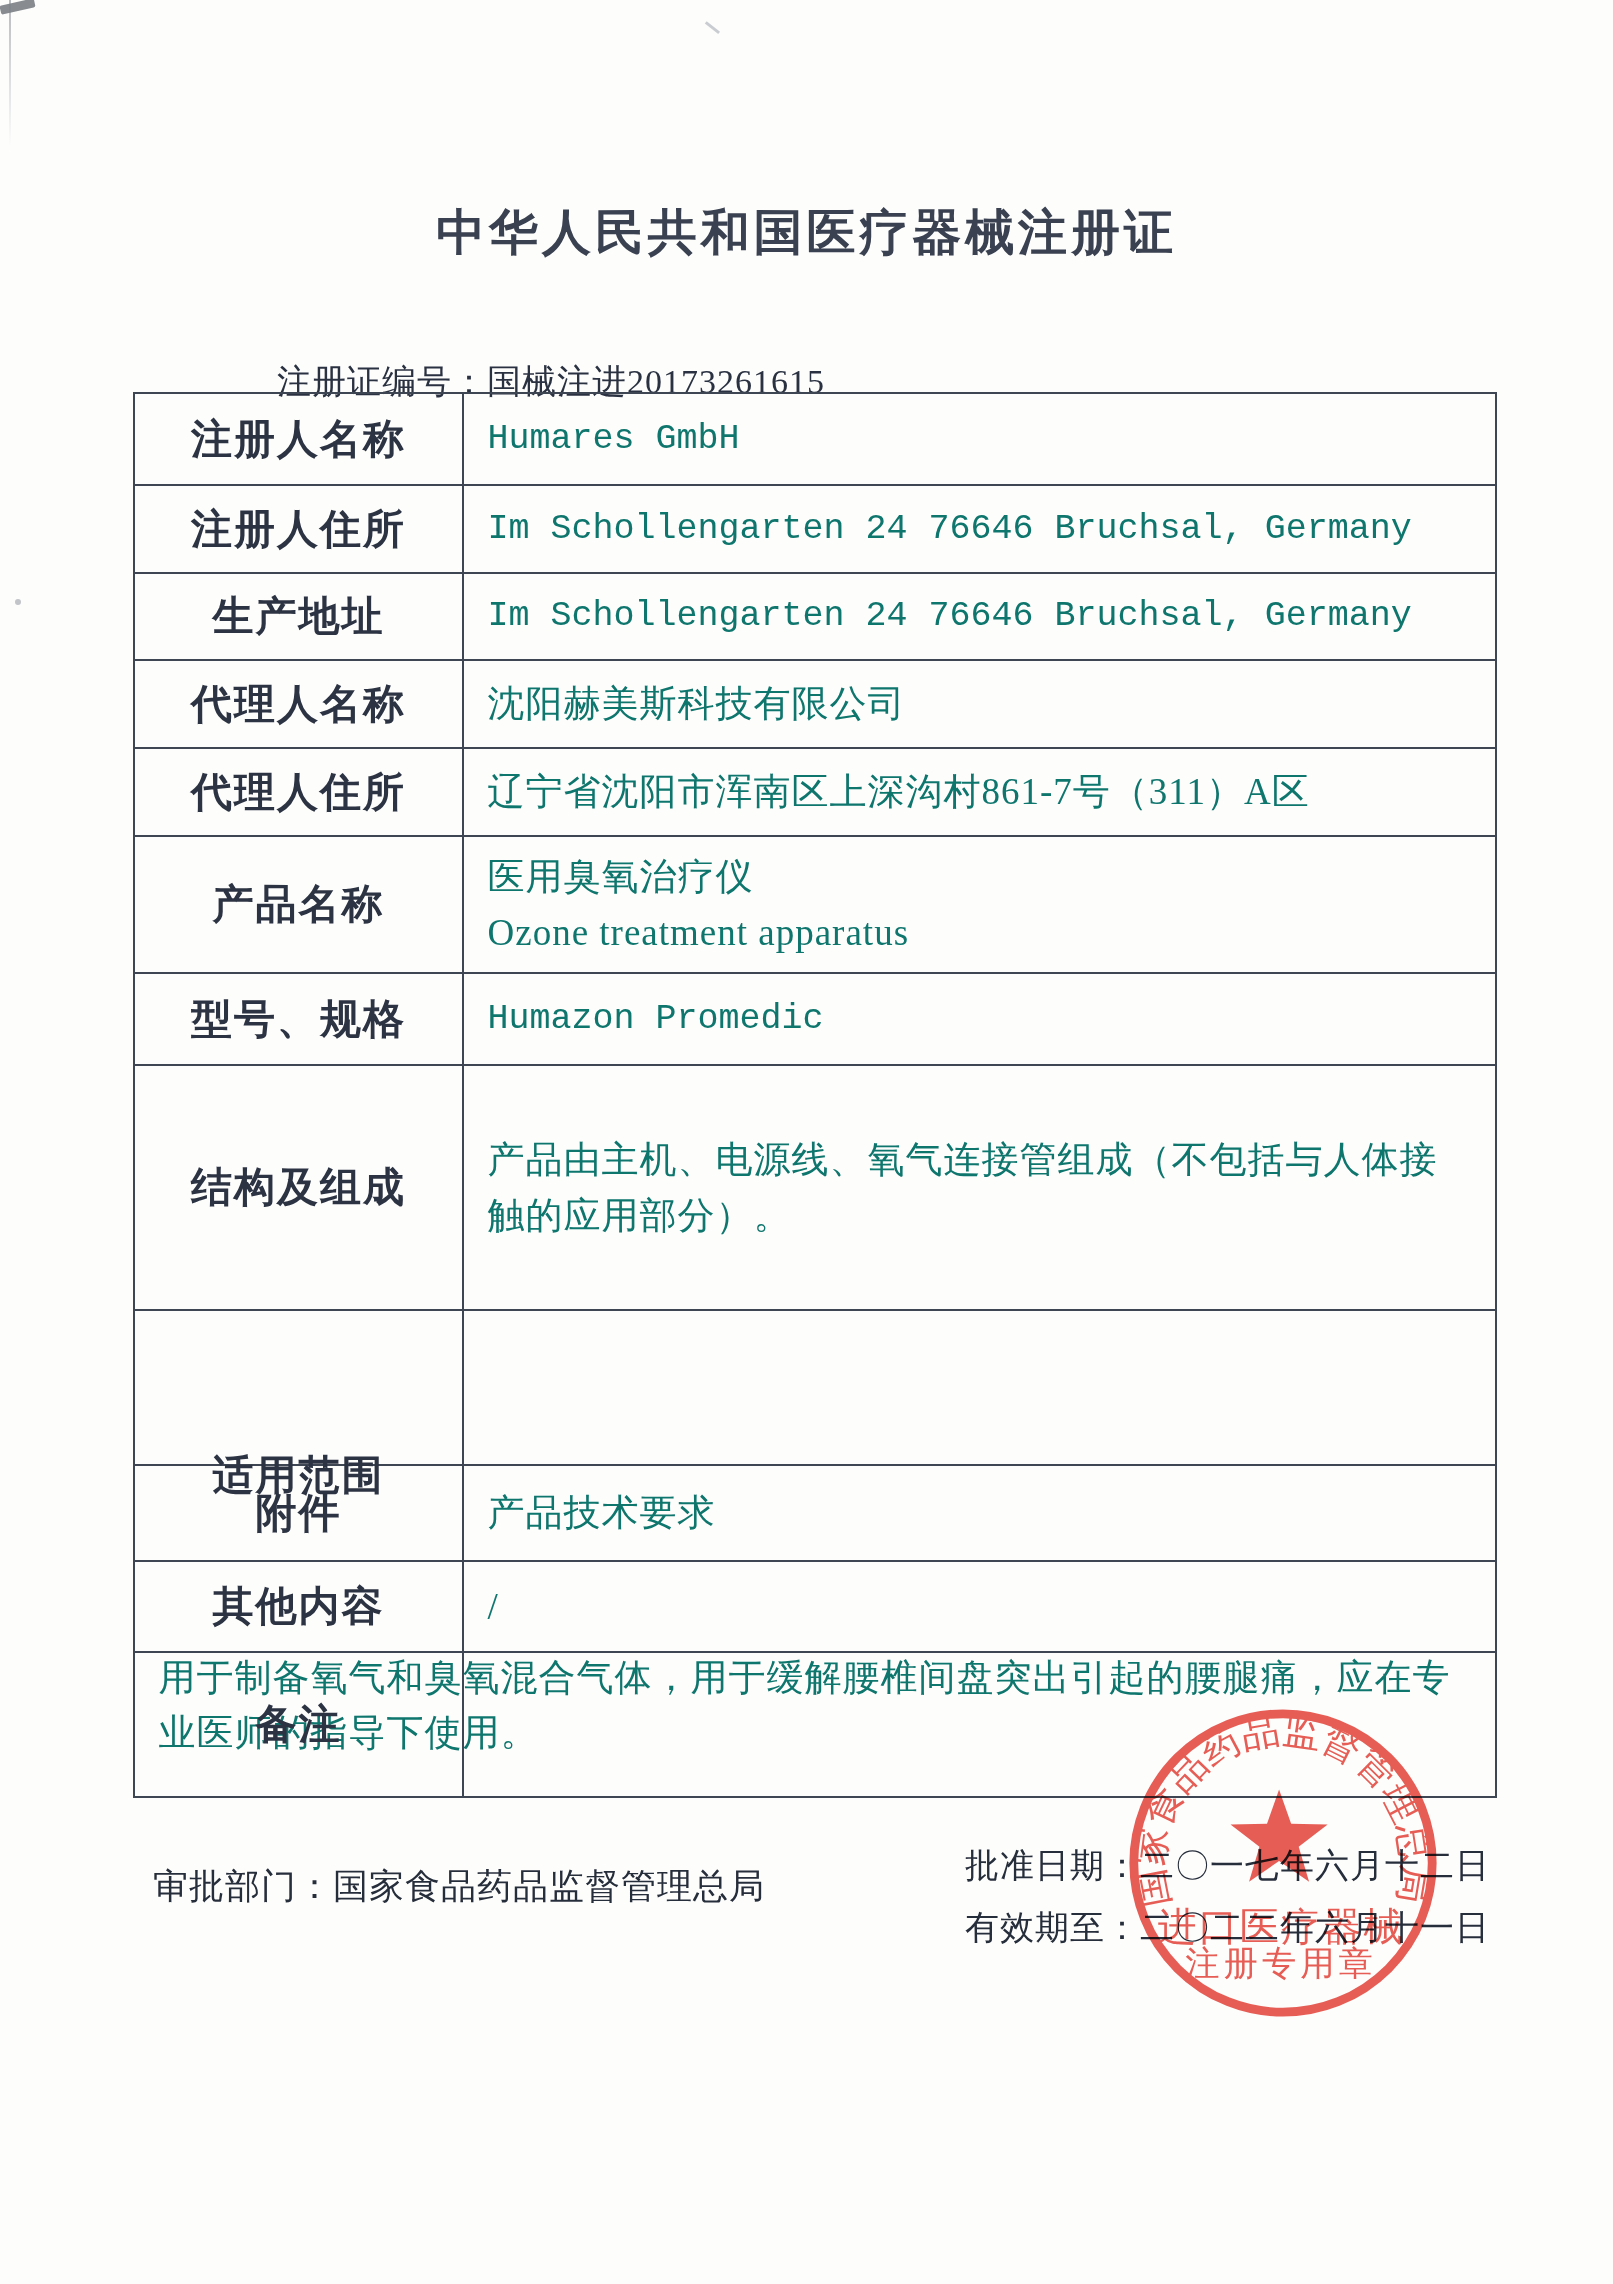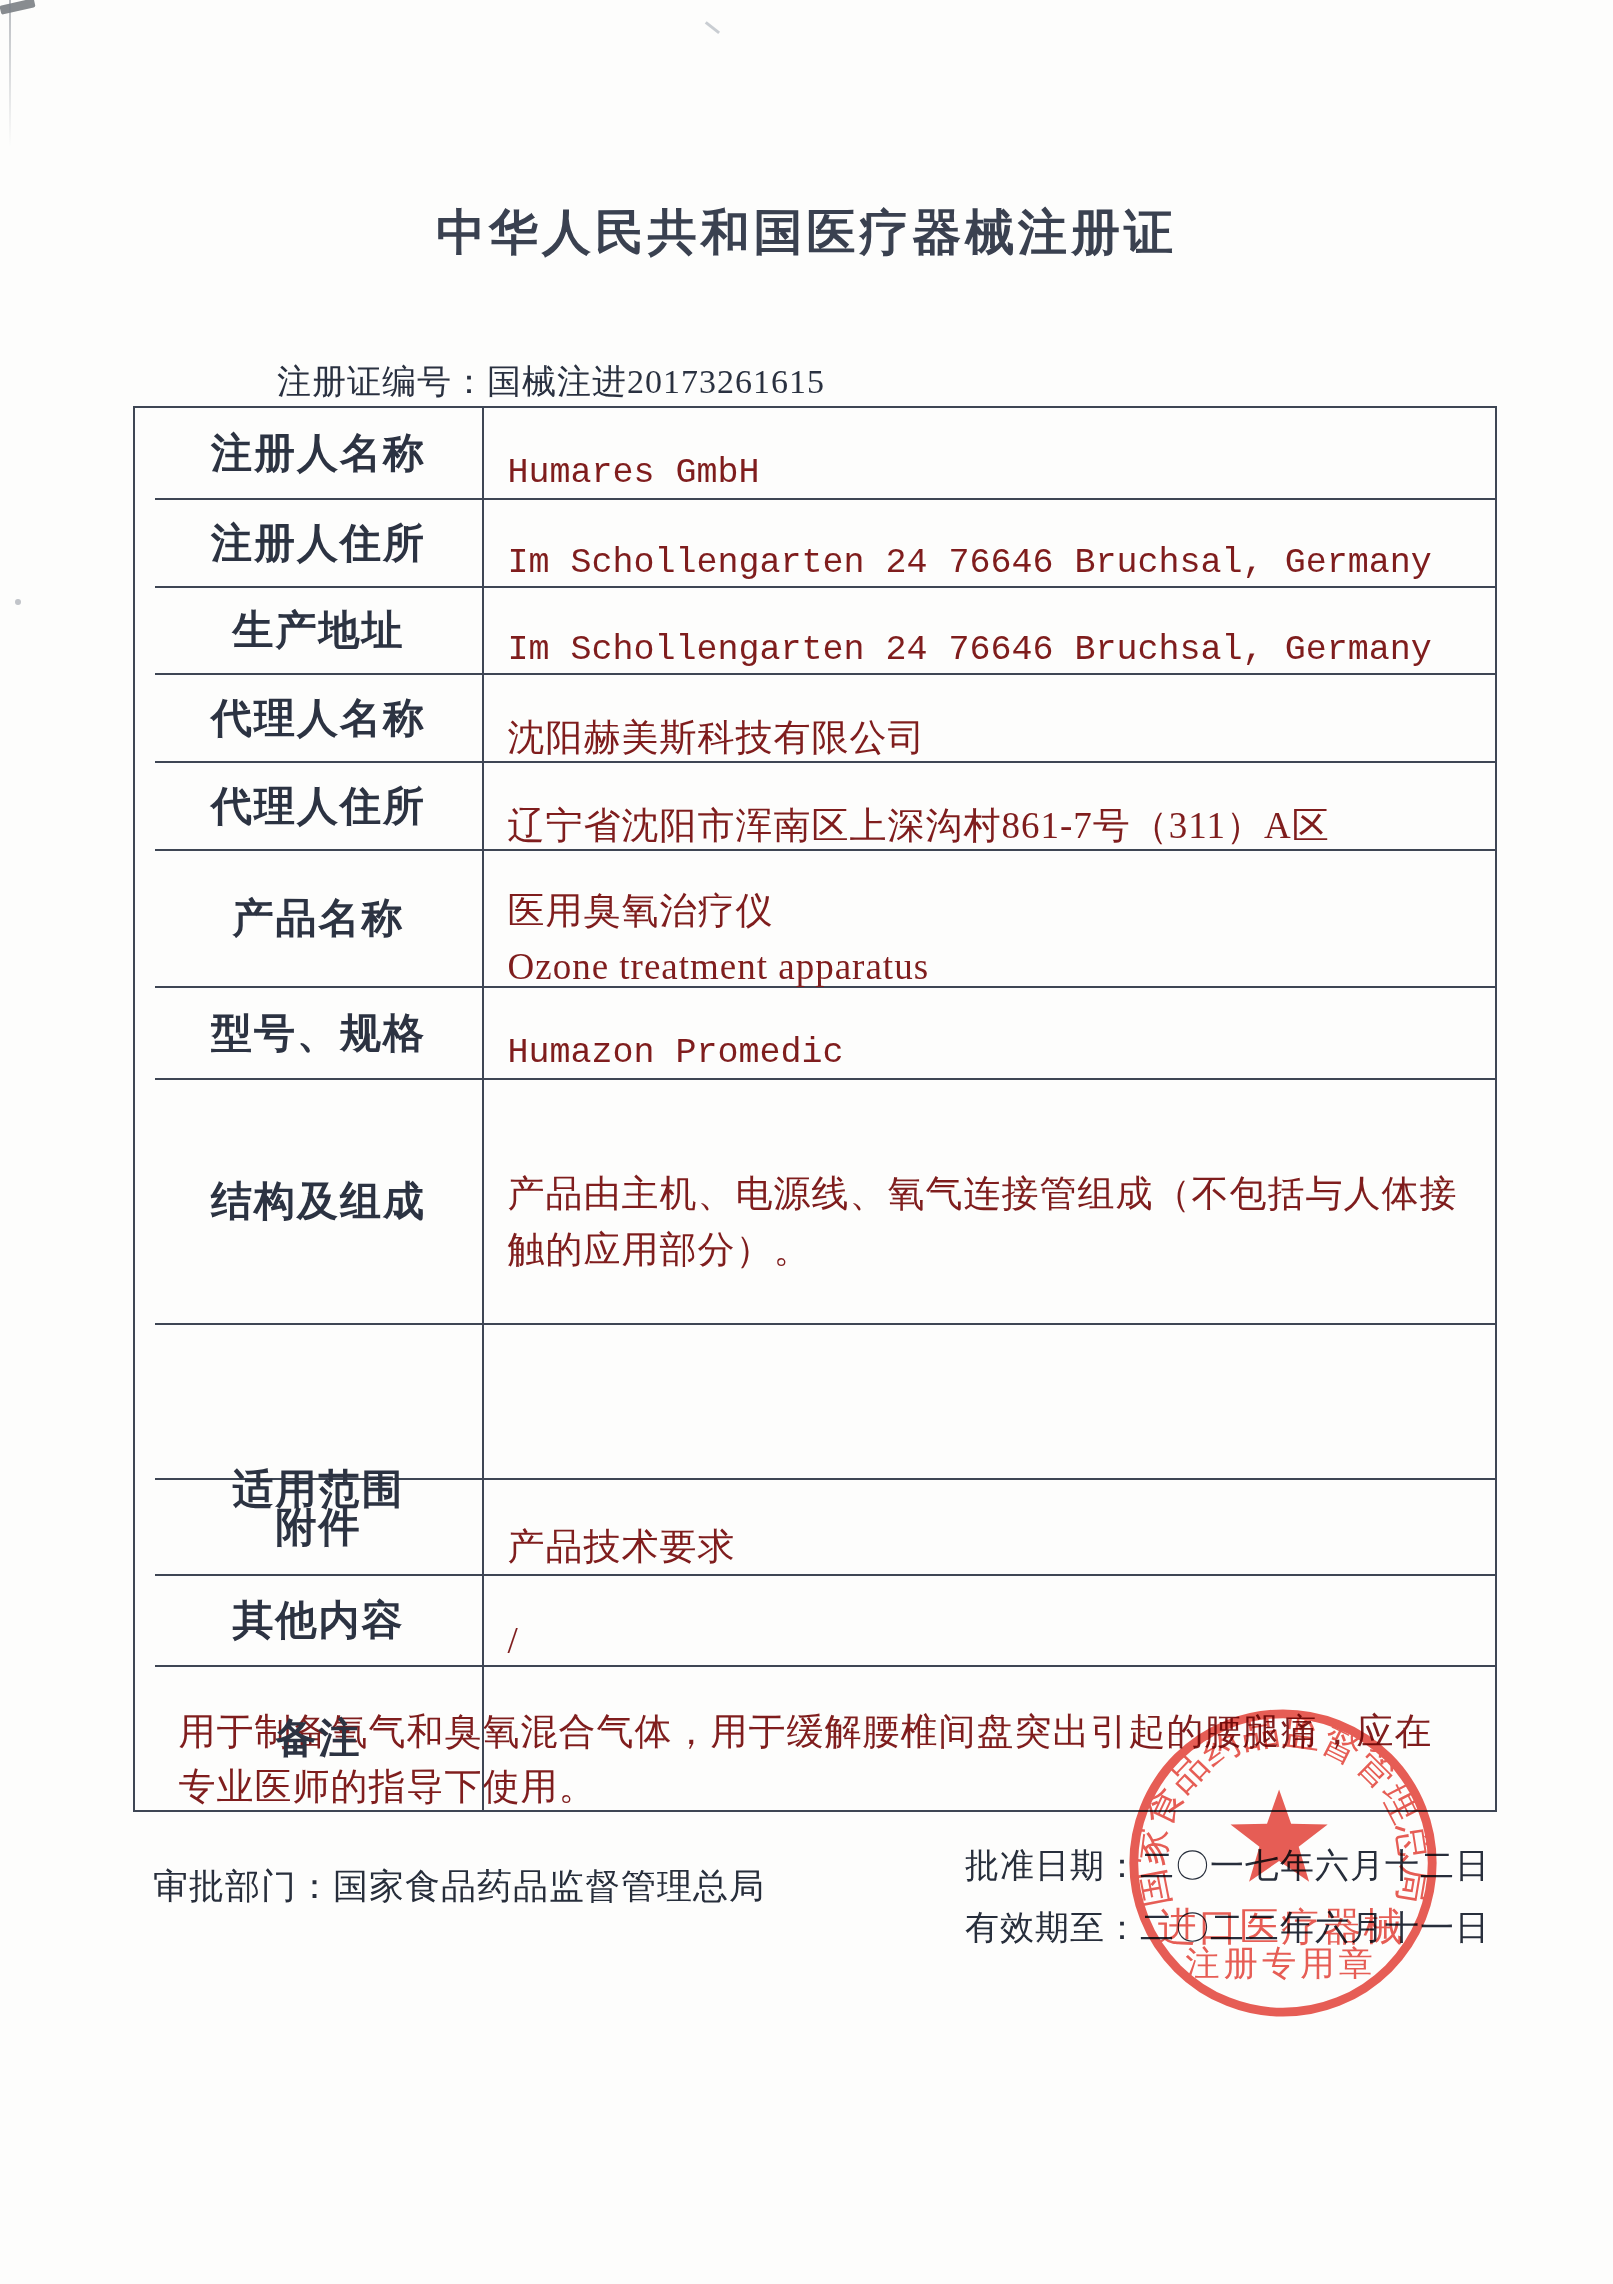--- a/index.html
+++ b/index.html
@@ -19,45 +19,43 @@
     font-size:49px;font-weight:bold;letter-spacing:3.9px;
     color:#3a4150;
   }
   .regno-line{
     position:absolute;left:277px;top:359px;
     font-size:34px;letter-spacing:1px;color:#2a3140;
     white-space:nowrap;
   }
   
   .cert-table{
-    position:absolute;left:133px;top:406px;width:1364px;
+    position:absolute;left:133px;top:392px;width:1364px;
     border:2.9px solid #3e4654;
     box-sizing:border-box;
     background:transparent;
-    padding-left:20px;
   }
   .row{display:flex;box-sizing:border-box;}
   .row + .row{border-top:2.9px solid #3e4654;}
   .cell-label{
     flex:0 0 329px;width:329px;
     border-right:2px solid #3e4654;
     display:flex;align-items:center;justify-content:center;
     font-size:41px;font-weight:bold;letter-spacing:2px;
     color:#2c3342;
     box-sizing:border-box;
   }
   .cell-value{
     flex:1;
     display:flex;align-items:center;
     padding:9.8px 29px 9.8px 23.5px;
     font-size:37px;letter-spacing:1px;line-height:1.5;
-    color:#7f1d1d;
+    color:#0f766e;
     white-space:pre-line;
     box-sizing:border-box;
-    margin-top:40px;
   }
   .mono .cell-value{
     font-family:"Liberation Mono","DejaVu Sans Mono",monospace;
     font-size:35px;letter-spacing:0;
   }
   
   .r0{height:90px;}.r1{height:88px;}.r2{height:87px;}
   .r3{height:88px;}.r4{height:88px;}.r5{height:137px;}
   .r6{height:92px;}.r7{height:245px;font-family:Liberation Serif, serif;}.r8{height:155px;flex-direction:column;}
   .r9{height:96px;}.r10{height:91px;}.r11{height:145px;}

